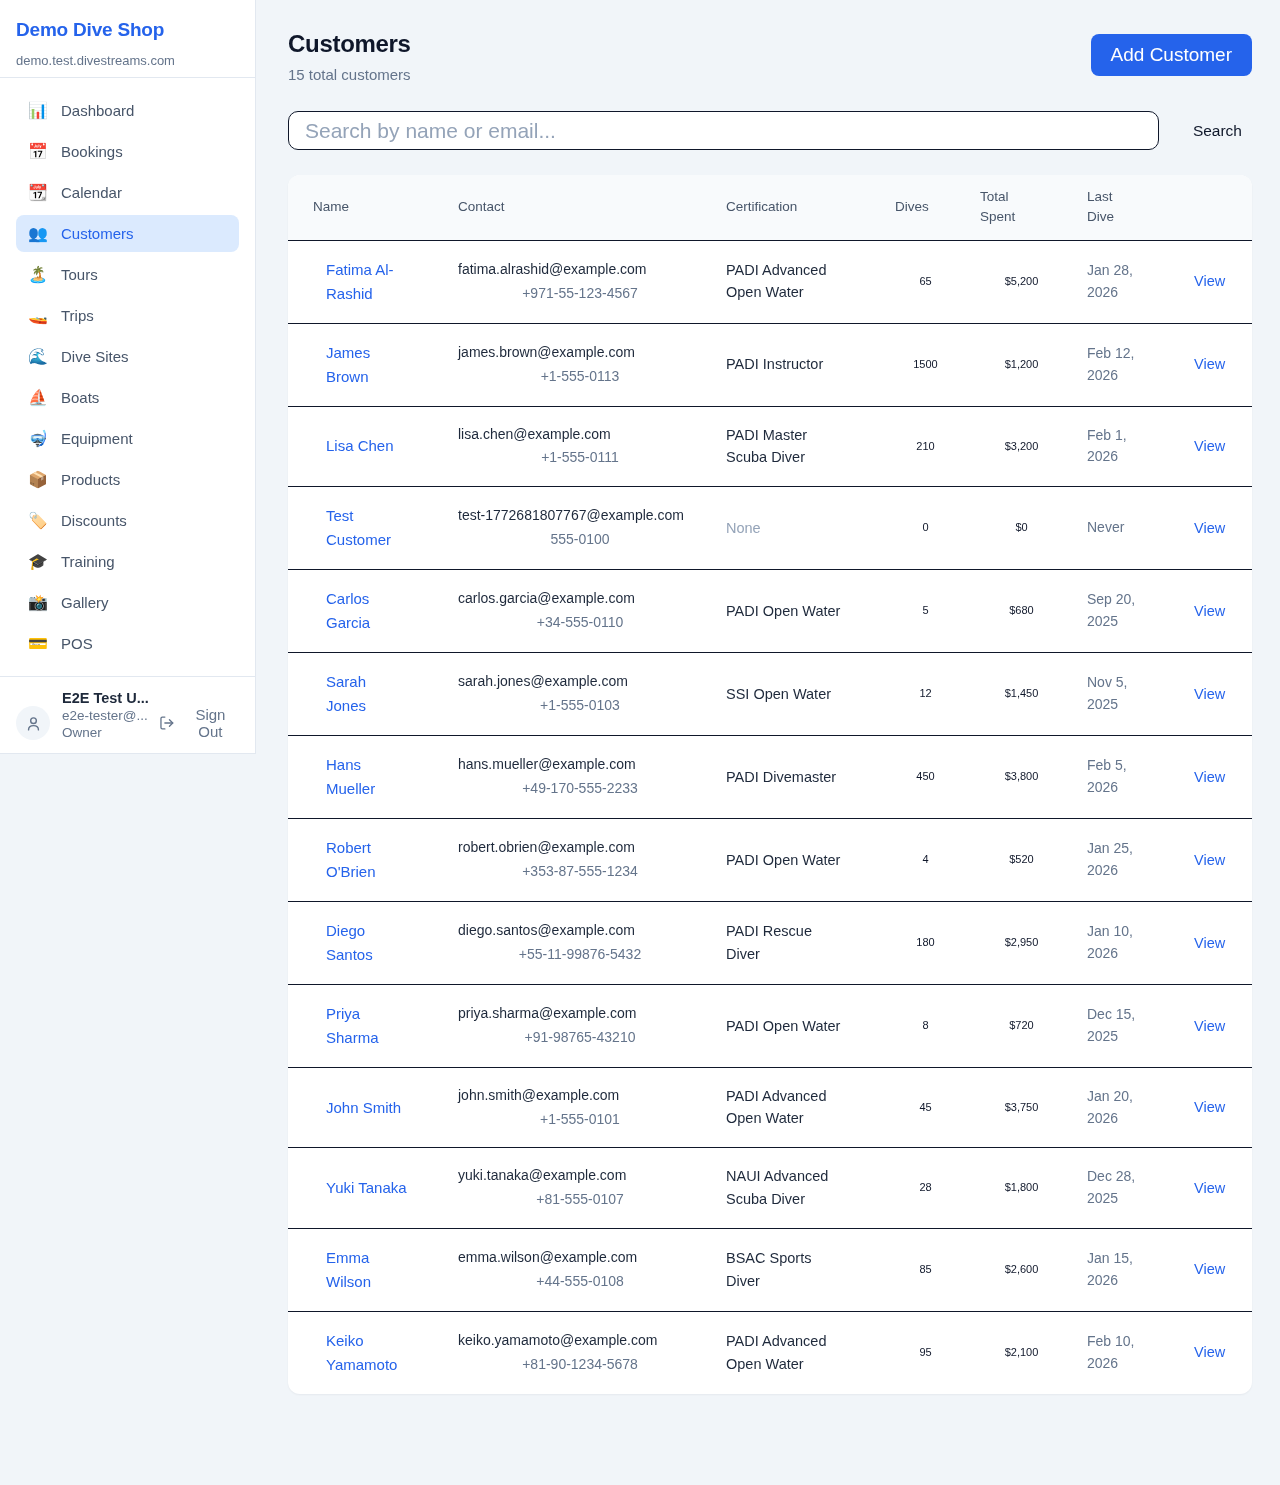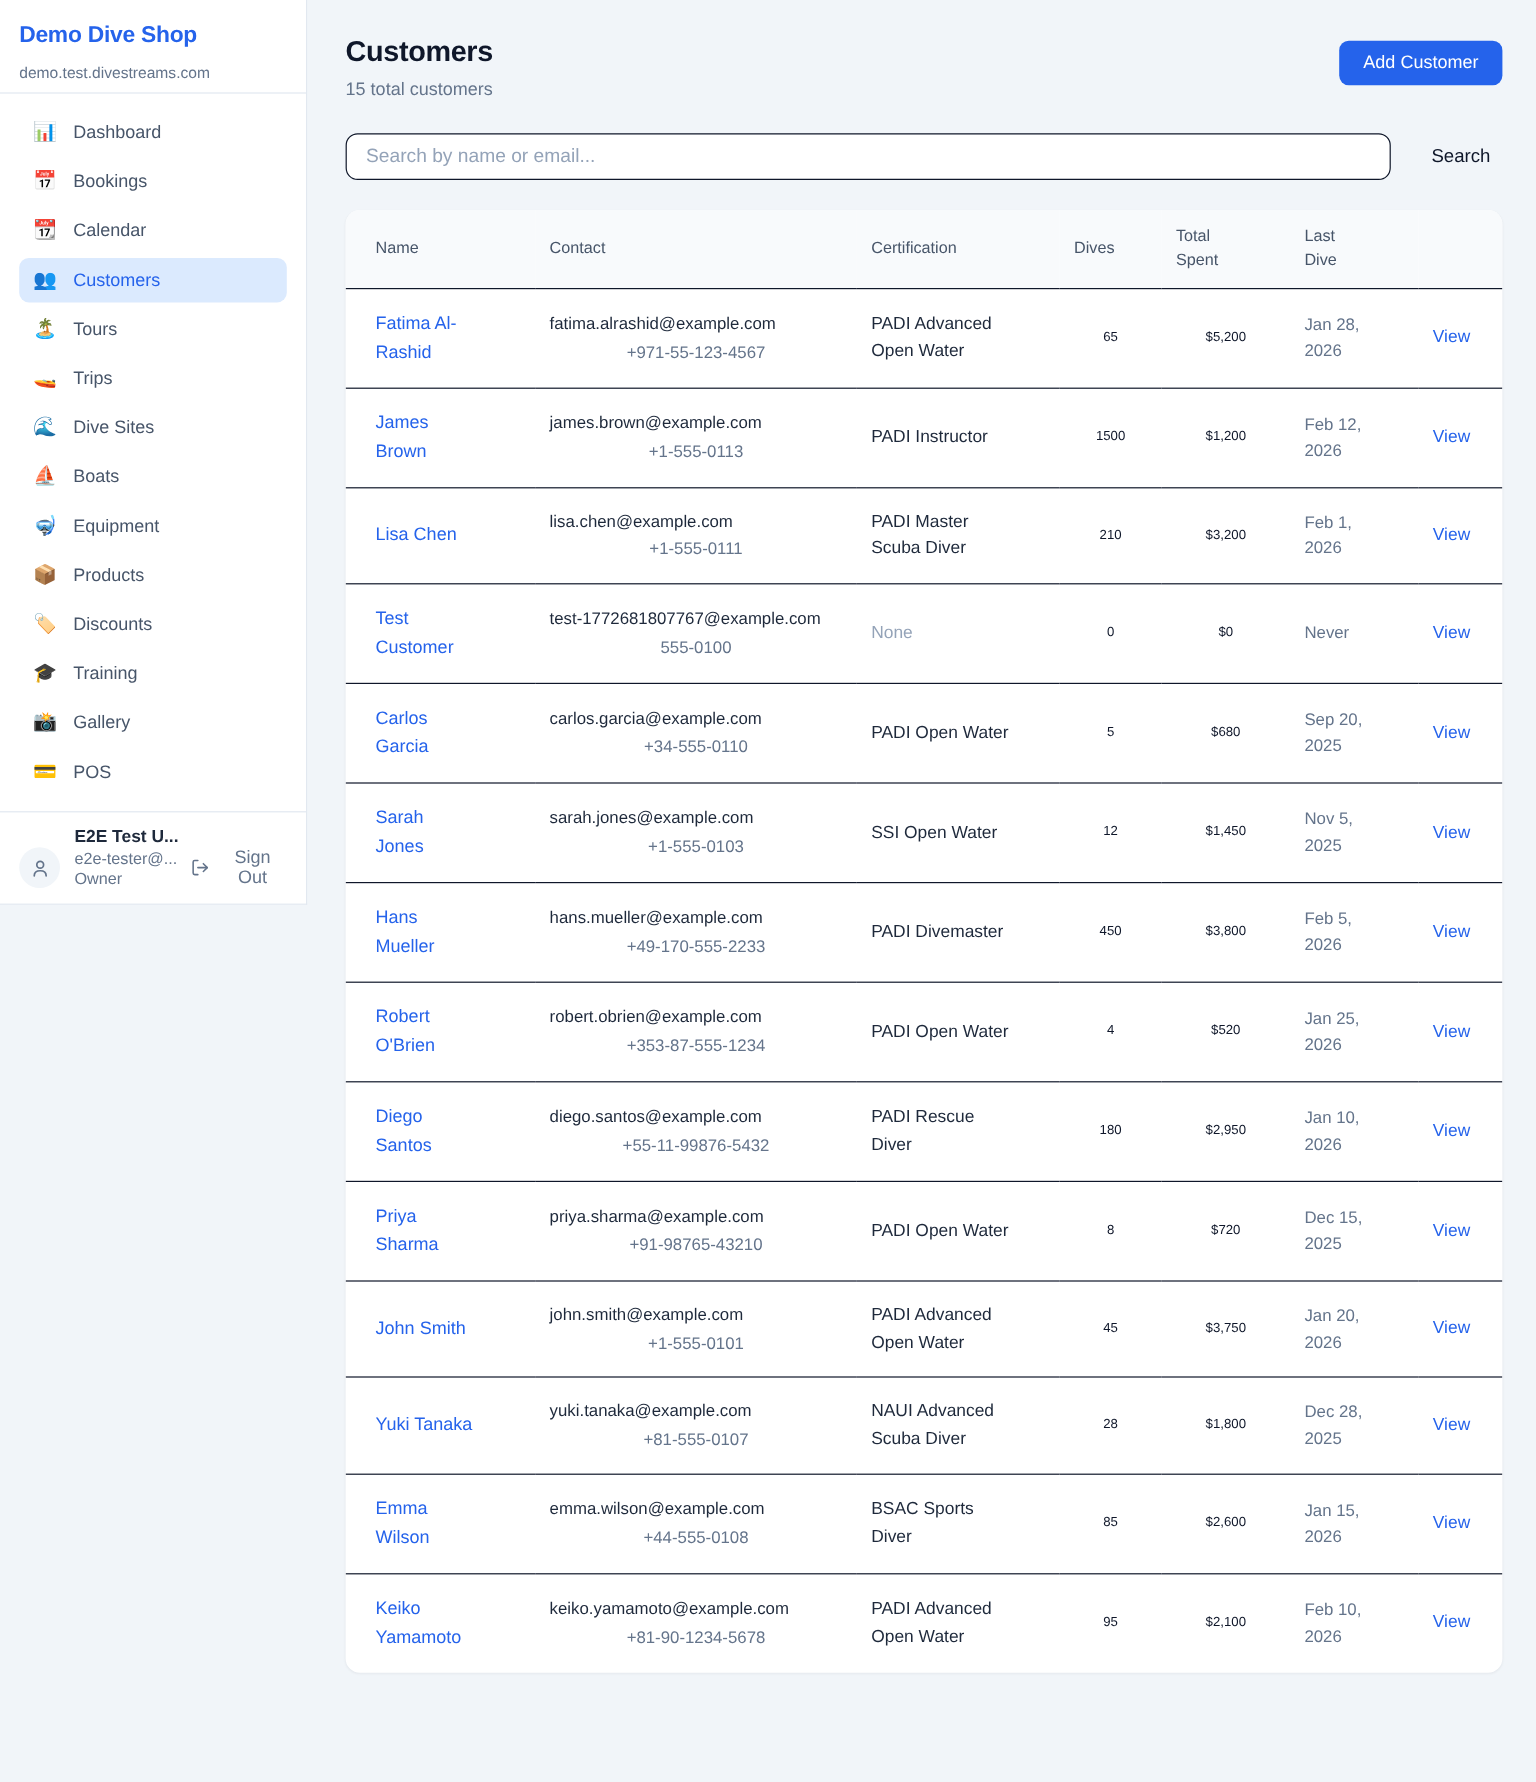--- a/index.html
+++ b/index.html
@@ -60,27 +60,27 @@
     font-family:inherit;font-size:15px;color:var(--text-secondary);padding:0;
   }
 
   
   .main{flex:1;padding:30px 28px 24px 32px;min-width:0;}
   .page-header{display:flex;justify-content:space-between;align-items:flex-start;}
   .page-title{font-size:24px;font-weight:700;color:var(--text-primary);letter-spacing:-0.3px;}
   .page-subtitle{font-size:15px;color:var(--text-secondary);margin-top:8px;}
   .btn-primary{
     background:var(--accent);color:#fff;border:none;border-radius:8px;
-    padding:10px 20px;font-family:inherit;font-size:15px;font-weight:500;cursor:pointer;
+    padding:10px 20px;font-family:inherit;font-size:19px;font-weight:500;cursor:pointer;
     margin-top:4px;
   }
   .search-row{display:flex;align-items:center;gap:24px;margin-top:28px;}
   .search-input{
     flex:1;height:39px;border:1px solid var(--border-dark);border-radius:10px;
-    padding:16px 16px;font-family:inherit;font-size:16px;color:var(--text-primary);
+    padding:16px 16px;font-family:inherit;font-size:21px;color:var(--text-primary);
     background:#fff;outline:none;
   }
   .search-input::placeholder{color:var(--text-muted);}
   .search-btn{
     background:none;border:none;cursor:pointer;padding:0 10px;
     font-family:inherit;font-size:15.5px;font-weight:500;color:var(--text-primary);
   }
 
   
   .table-card{
@@ -94,21 +94,21 @@
     padding:12px;border-bottom:1px solid var(--border-dark);
     vertical-align:middle;height:63px;line-height:1.5;
   }
   thead th:first-child{padding-left:25px;}
   .th-narrow{display:inline-block;max-width:48px;}
   tbody td{
     padding:17px 12px;border-bottom:1px solid var(--border-dark);
     vertical-align:middle;font-size:14px;line-height:1.55;
   }
   tbody tr:last-child td{border-bottom:none;}
-  td.c-name{padding-left:25px;}
+  td.c-name{padding-left:38px;}
   .name-link{
     color:var(--accent);font-size:15px;font-weight:500;text-decoration:none;
     display:inline-block;max-width:82px;line-height:1.6;
   }
   .email{color:#1e293b;overflow-wrap:break-word;}
   .phone{color:var(--text-secondary);margin-top:2px;text-align:center;}
   .cert{color:#1e293b;font-size:14.5px;display:inline-block;max-width:120px;}
   .cert.muted{color:var(--text-muted);}
   td.c-dives,td.c-spent{color:var(--text-primary);font-size:11px;text-align:center;}
   .last{color:var(--text-secondary);display:inline-block;max-width:56px;}

